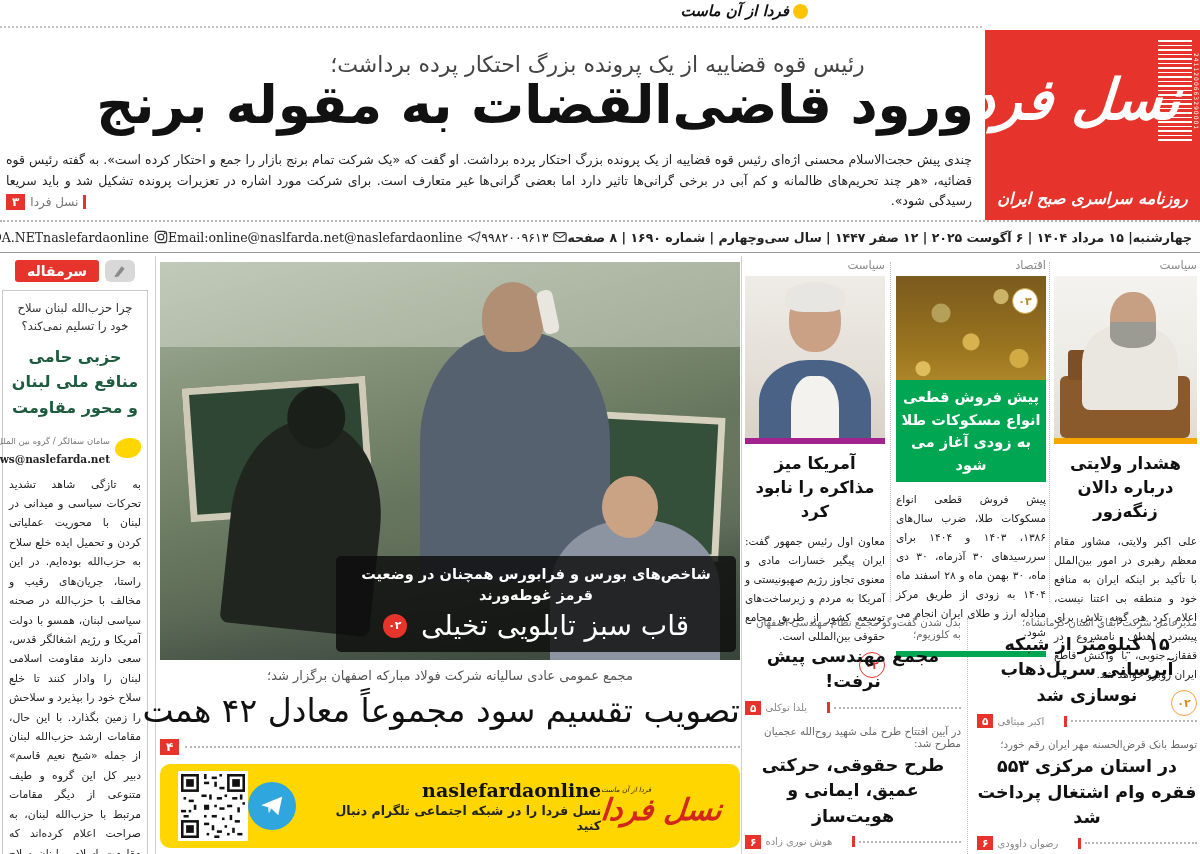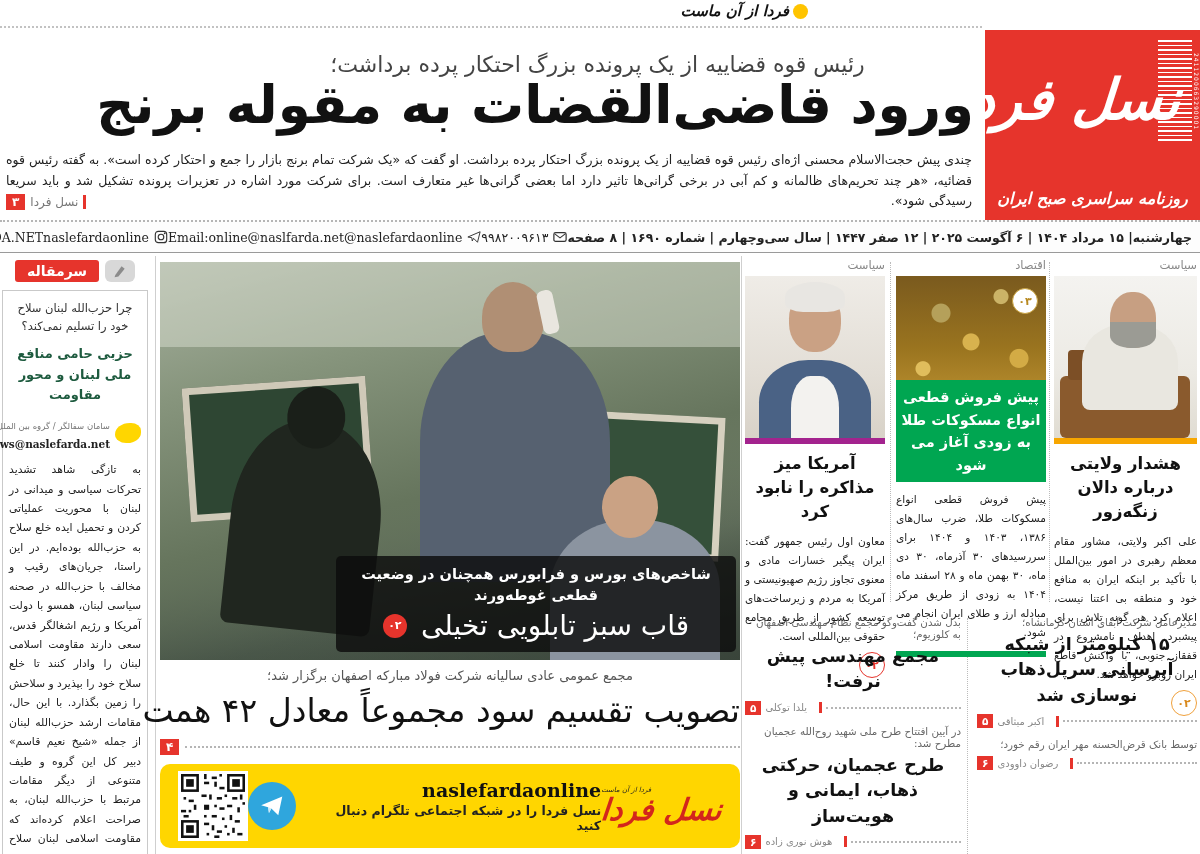--- a/index.html
+++ b/index.html
@@ -41,21 +41,21 @@
   .vd3{left:890px;top:262px;height:340px;border-left:1px dotted #bbb;}
   .vd4{left:1049px;top:262px;height:340px;border-left:1px dotted #bbb;}
   .vd5{left:967px;top:618px;height:236px;border-left:1px dotted #bbb;}
   
   .editorial{position:absolute;left:0;top:256px;width:150px;height:598px;overflow:hidden;}
   .ed-badge-row{display:flex;align-items:center;justify-content:center;gap:6px;margin:4px 0 8px 0;direction:rtl;}
   .ed-badge{background:#e6342c;color:#fff;font-size:14px;font-weight:bold;padding:3px 12px;border-radius:3px;}
   .pen-blob{width:30px;height:22px;background:#d8d8d8;border-radius:6px;display:flex;align-items:center;justify-content:center;}
   .ed-box{border:1px solid #c9c9c9;padding:8px 6px;margin:0 2px;}
   .ed-question{font-size:11.5px;color:#333;text-align:center;line-height:1.6;}
-  .ed-title{font-size:13px;font-weight:800;color:#1e5b3f;text-align:center;line-height:1.6;margin:8px 0 8px;}
+  .ed-title{font-size:16px;font-weight:800;color:#1e5b3f;text-align:center;line-height:1.6;margin:8px 0 8px;}
   .ed-byline-row{display:flex;align-items:center;gap:5px;margin-bottom:4px;}
   .ed-logo{width:26px;height:20px;background:#ffd600;border-radius:60% 40% 55% 45%;flex:none;}
   .ed-byline{font-size:8.5px;color:#777;}
   .ed-email{font-size:10.5px;font-weight:bold;color:#222;direction:ltr;font-family:"DejaVu Serif",serif;}
   .ed-body{font-size:10.8px;line-height:1.8;text-align:justify;color:#1d1d1d;margin-top:8px;}
   
   .photo{position:absolute;left:160px;top:262px;width:580px;height:398px;overflow:hidden;
         background:linear-gradient(165deg,#a8b2a0 0%,#87957d 25%,#66755d 55%,#45524441 75%,#39443a 100%),
                    linear-gradient(180deg,#cfd6c6 0%,#7d8b72 40%,#4a574a 100%);}
   .ph-band{position:absolute;top:0;left:0;right:0;height:85px;background:rgba(225,229,214,.45);}
@@ -134,21 +134,21 @@
        font-size:14.5px;font-weight:800;line-height:1.55;padding:6px 4px;}
   .green-bar{width:100%;height:6px;background:#00a651;margin-top:8px;}
   
   .briefs{position:absolute;top:616px;}
   .briefs-left{left:745px;width:216px;}
   .briefs-right{left:977px;width:220px;}
   .bi{margin-bottom:10px;}
   .bi-kicker{font-size:10.3px;color:#666;text-align:right;margin-bottom:4px;}
   .bi-headline{font-size:17.5px;font-weight:800;text-align:center;line-height:1.45;color:#111;}
   .bi-rule{display:flex;align-items:center;gap:4px;margin-top:6px;direction:rtl;}
-  .bi-name{font-size:10px;color:#888;border-right:3px solid #e6342c;padding-right:12px;white-space:nowrap;}
+  .bi-name{font-size:10px;color:#888;border-right:3px solid #e6342c;padding-right:20px;white-space:nowrap;}
   .bi-badge{background:#e6342c;color:#fff;font-size:10.5px;font-weight:bold;padding:1px 5px;flex:none;}
 </style>
 </head>
 <body>
 
 <div class="page">
 
   <div class="top-dashes"></div>
   <div class="slogan">
     <span class="sun"></span>
@@ -237,21 +237,21 @@
         <div class="head"></div>
         <div class="phone"></div>
       </div>
     <div class="ph-fig1">
         <div class="head"></div>
       </div>
     <div class="ph-fig3">
         <div class="head"></div>
       </div>
     <figcaption class="caption">
-      <div class="caption-kicker">شاخص‌های بورس و فرابورس همچنان در وضعیت قطعی غوطه‌ورند</div>
+      <div class="caption-kicker">شاخص‌های بورس و فرابورس همچنان در وضعیت قرمز غوطه‌ورند</div>
       <div class="caption-line">
         <span class="caption-headline">قاب سبز تابلویی تخیلی</span>
         <span class="circle-badge cb-solid-red">۰۲</span>
       </div>
     </figcaption>
   </figure>
 
   <section class="foolad">
     <div class="f-kicker">مجمع عمومی عادی سالیانه شرکت فولاد مبارکه اصفهان برگزار شد؛</div>
     <div class="f-headline">تصویب تقسیم سود مجموعاً معادل ۴۲ همت</div>
@@ -375,21 +375,21 @@
       <div class="bi-kicker">بدل شدن گفت‌وگو مجمع نظام مهندسی اصفهان به کلوزیوم؛</div>
       <div class="bi-headline">مجمع مهندسی پیش نرفت!</div>
       <div class="bi-rule">
           <span class="dots"></span>
           <span class="bi-name">یلدا توکلی</span>
           <span class="bi-badge">۵</span>
         </div>
     </div>
     <div class="bi">
       <div class="bi-kicker">در آیین افتتاح طرح ملی شهید روح‌الله عجمیان مطرح شد:</div>
-      <div class="bi-headline">طرح عجمیان، حرکتی ذهاب، ایمانی و هویت‌ساز</div>
+      <div class="bi-headline">طرح حقوقی، حرکتی عمیق، ایمانی و هویت‌ساز</div>
       <div class="bi-rule">
           <span class="dots"></span>
           <span class="bi-name">هوش نوری زاده</span>
           <span class="bi-badge">۶</span>
         </div>
     </div>
 
   </section>
 
   <section class="briefs briefs-right">
@@ -397,20 +397,21 @@
       <div class="bi-kicker">مدیرعامل شرکت آبفای استان کرمانشاه؛</div>
       <div class="bi-headline">۱۵ کیلومتر از شبکه آبرسانی سرپل‌ذهاب نوسازی شد</div>
       <div class="bi-rule">
           <span class="dots"></span>
           <span class="bi-name">اکبر میثاقی</span>
           <span class="bi-badge">۵</span>
         </div>
     </div>
     <div class="bi">
       <div class="bi-kicker">توسط بانک قرض‌الحسنه مهر ایران رقم خورد؛</div>
+      <div class="bi-headline">در استان مرکزی ۵۵۳ فقره وام اشتغال پرداخت شد</div>
       <div class="bi-rule">
           <span class="dots"></span>
           <span class="bi-name">رضوان داوودی</span>
           <span class="bi-badge">۶</span>
         </div>
     </div>
 
   </section>
 
 </div>

